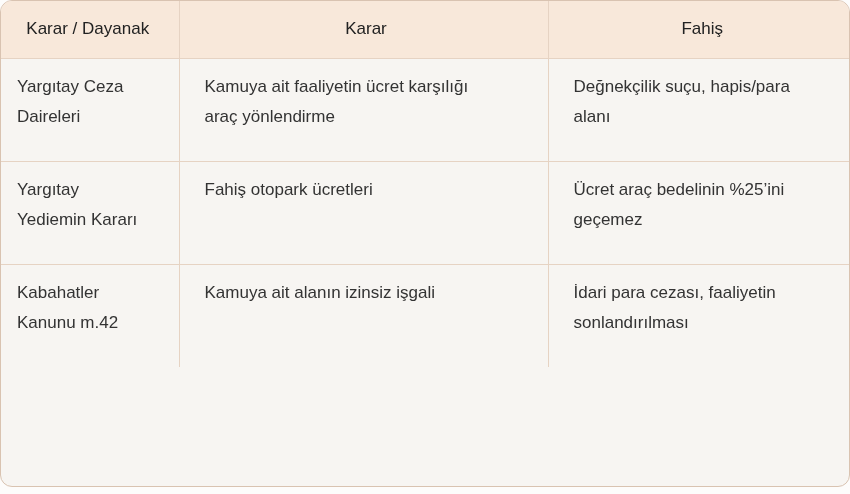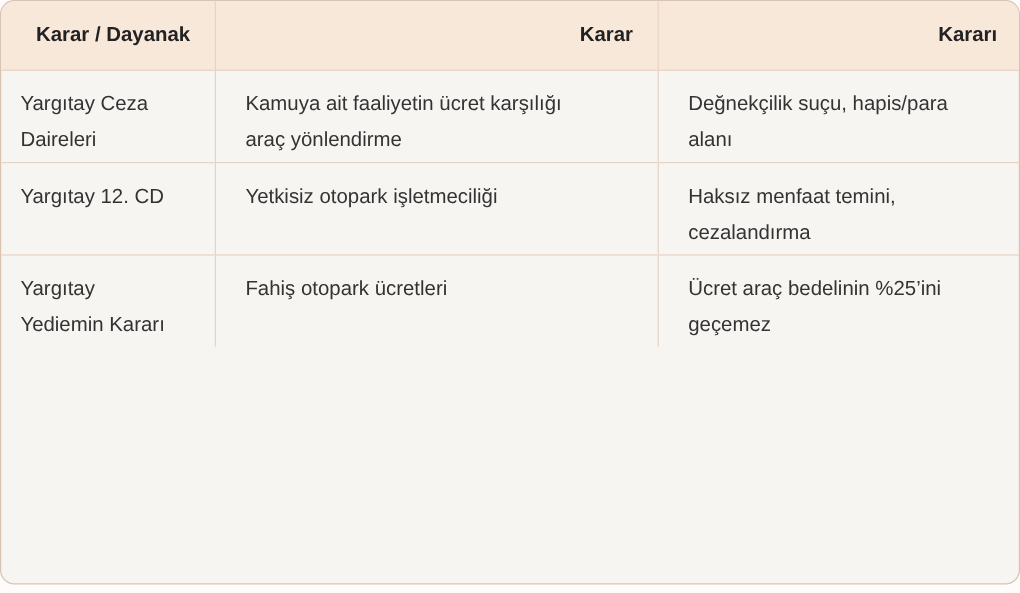--- a/index.html
+++ b/index.html
@@ -34,31 +34,31 @@
     table-layout: fixed;
     font-size: 17px;
     color: var(--text);
   }
   col.c1 { width: 178px; }
   col.c2 { width: 369px; }
   col.c3 { width: 303px; }
   th {
     background: var(--header-bg);
     color: var(--header-text);
-    font-weight: bold;
-    text-align: right;
+    font-weight: normal;
+    text-align: center;
     padding: 13px 20px 14px 25px;
     line-height: 30px;
     vertical-align: middle;
     margin-top: 20px;
   }
   th:first-child { padding-left: 16px; }
   th + th { border-left: 1px solid var(--border-inner); }
   td {
-    padding: 13px 20px 3px 25px;
+    padding: 13px 20px 29px 25px;
     line-height: 30px;
     vertical-align: top;
     white-space: pre-line;
     border-top: 1px solid var(--border-inner);
   }
   td:first-child { padding-left: 16px; padding-right: 16px; }
   td + td { border-left: 1px solid var(--border-inner); }
 </style>
 </head>
 <body>
@@ -67,40 +67,41 @@
   <table class="rulings">
     <colgroup>
       <col class="c1">
         <col class="c2">
         <col class="c3">
     </colgroup>
     <thead>
       <tr>
         <th>Karar / Dayanak</th>
         <th>Karar</th>
-        <th>Kararı</th>
+        <th>Fahiş</th>
       </tr>
     </thead>
     <tbody>
       <tr>
         <td>Yargıtay Ceza
 Daireleri</td>
         <td>Kamuya ait faaliyetin ücret karşılığı
 araç yönlendirme</td>
         <td>Değnekçilik suçu, hapis/para
 alanı</td>
       </tr>
       <tr>
-        <td>Yargıtay 12. CD</td>
-        <td>Yetkisiz otopark işletmeciliği</td>
-        <td>Haksız menfaat temini,
-cezalandırma</td>
-      </tr>
-      <tr>
         <td>Yargıtay
 Yediemin Kararı</td>
         <td>Fahiş otopark ücretleri</td>
         <td>Ücret araç bedelinin %25’ini
 geçemez</td>
       </tr>
+      <tr>
+        <td>Kabahatler
+Kanunu m.42</td>
+        <td>Kamuya ait alanın izinsiz işgali</td>
+        <td>İdari para cezası, faaliyetin
+sonlandırılması</td>
+      </tr>
     </tbody>
   </table>
 </div>
 
 </body></html>

